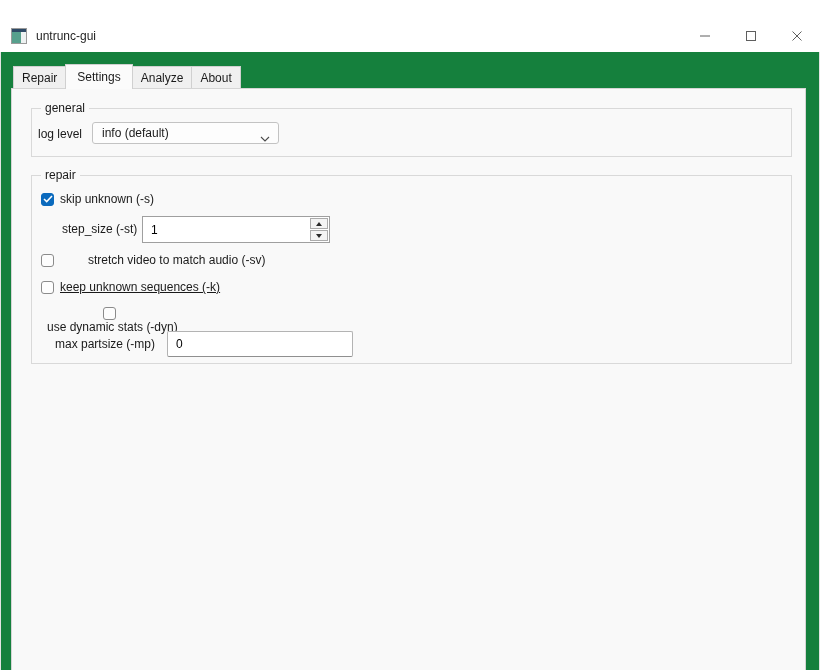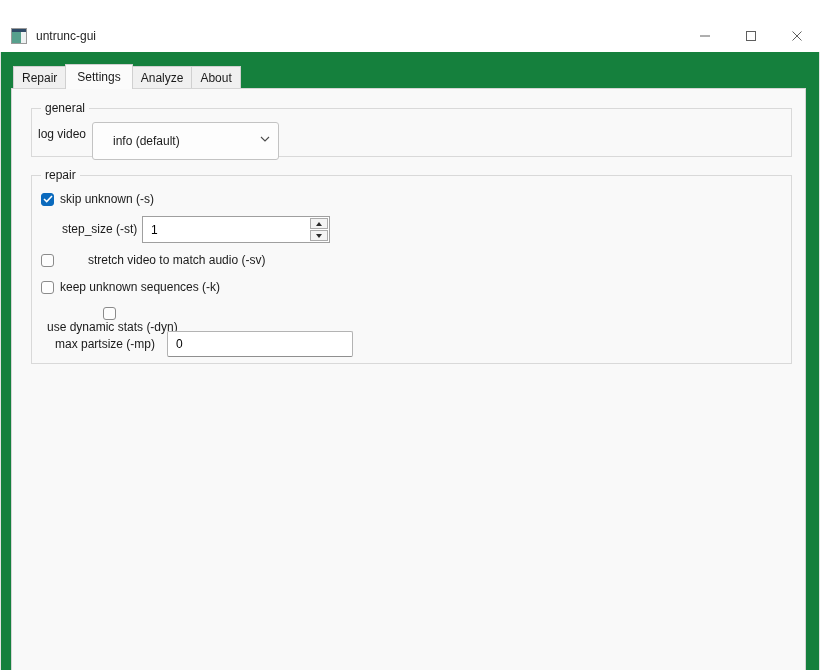--- a/index.html
+++ b/index.html
@@ -81,26 +81,26 @@
   .groupbox-title {
     position:absolute; top:-8px; left:9px;
     background:#f9f9f9;
     padding:0 4px;
     color:#1a1a1a;
   }
   
   .loglevel-label { position:absolute; left:6px; top:18px; }
   .combobox {
     position:absolute; left:60px; top:13px;
-    width:187px; height:38px;
+    width:187px; height:22px;
     background:#fdfdfd;
     border:1px solid #c3c3c3;
     border-radius:3px;
     display:flex; align-items:center;
-    padding-left:20px;
+    padding-left:9px;
   }
   .combobox .chevron { position:absolute; right:8px; top:8px; }
   
   .check-row { position:absolute; left:9px; display:flex; align-items:center; }
   .checkbox {
     width:13px; height:13px;
     border:1px solid #8b8b8b;
     border-radius:3px;
     background:#fdfdfd;
     display:inline-flex; align-items:center; justify-content:center;
@@ -160,21 +160,21 @@
   .textfield input {
     width:100%; height:100%;
     border:none; outline:none;
     font-family:"Liberation Sans", sans-serif;
     font-size:12px;
     padding-left:8px;
     background:transparent;
   }
   .row-skip    { top:16px; }
   .row-stretch { top:77px;gap:28px; }
-  .row-keep    { top:104px; }
+  .row-keep    { top:104px;text-decoration:underline; }
   .row-dyn     { top:131px;flex-direction:column; }
   .lbl-stepsize { left:30px; top:46px; }
   .lbl-maxpart  { left:23px; top:161px; }
 </style>
 </head>
 <body>
 
 <div class="window">
 
   <div class="titlebar">
@@ -219,21 +219,21 @@
     </div>
     <div class="tab">
       <span>About</span>
     </div>
   </div>
 
   <div class="pane">
 
     <div class="groupbox groupbox-general">
       <span class="groupbox-title">general</span>
-      <span class="loglevel-label">log video</span>
+      <span class="loglevel-label">log level</span>
       <div class="combobox">
         <span>info (default)</span>
         <span class="chevron">
           <svg width="10" height="6" viewBox="0 0 10 6">
             <polyline points="1,1 5,5 9,1" fill="none" stroke="#4d4d4d" stroke-width="1.1"></polyline>
           </svg>
         </span>
       </div>
     </div>
 

